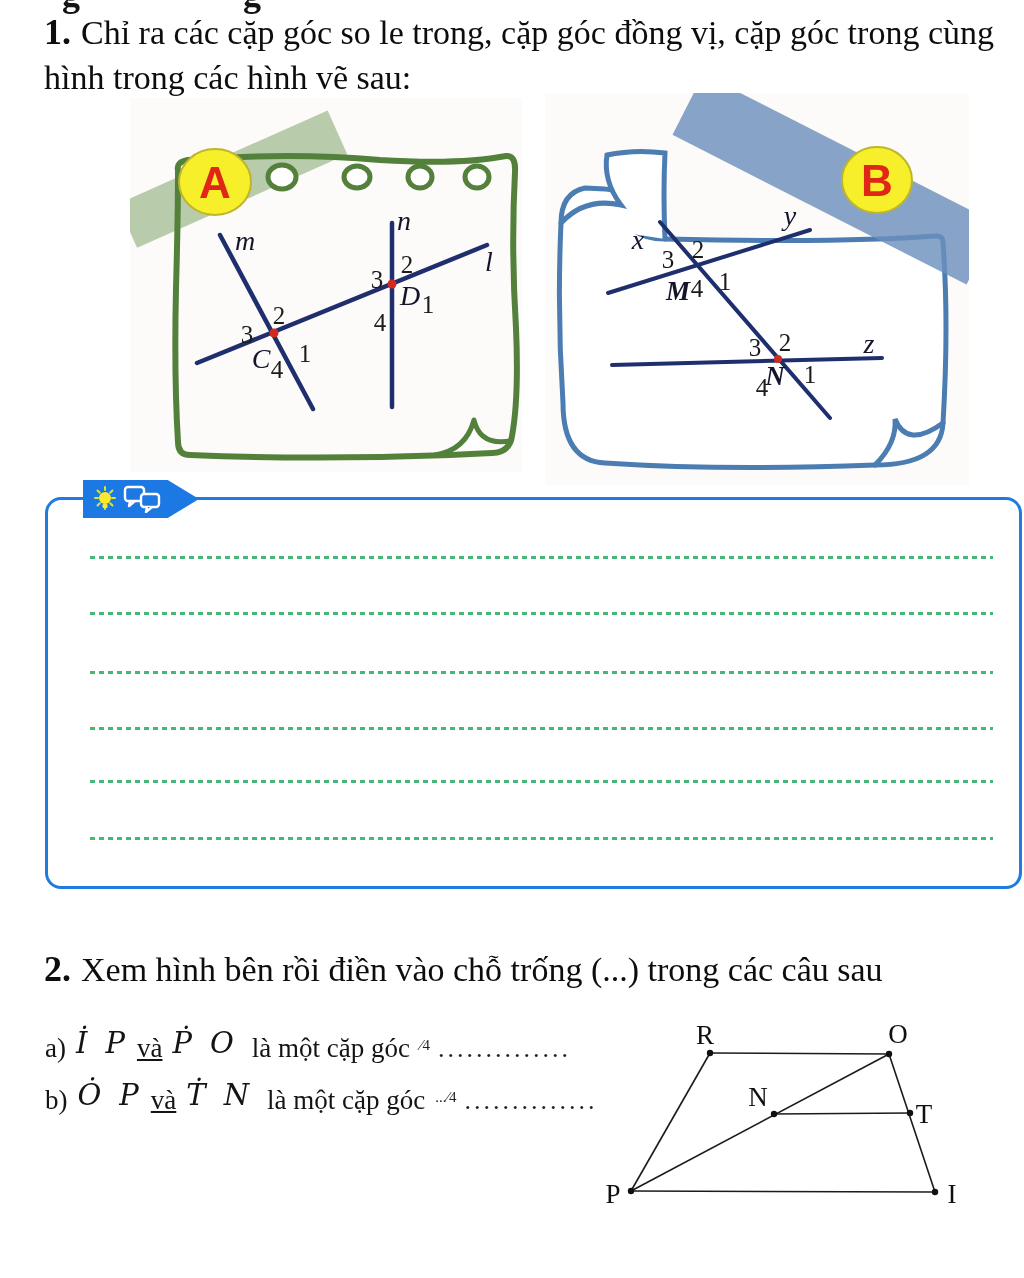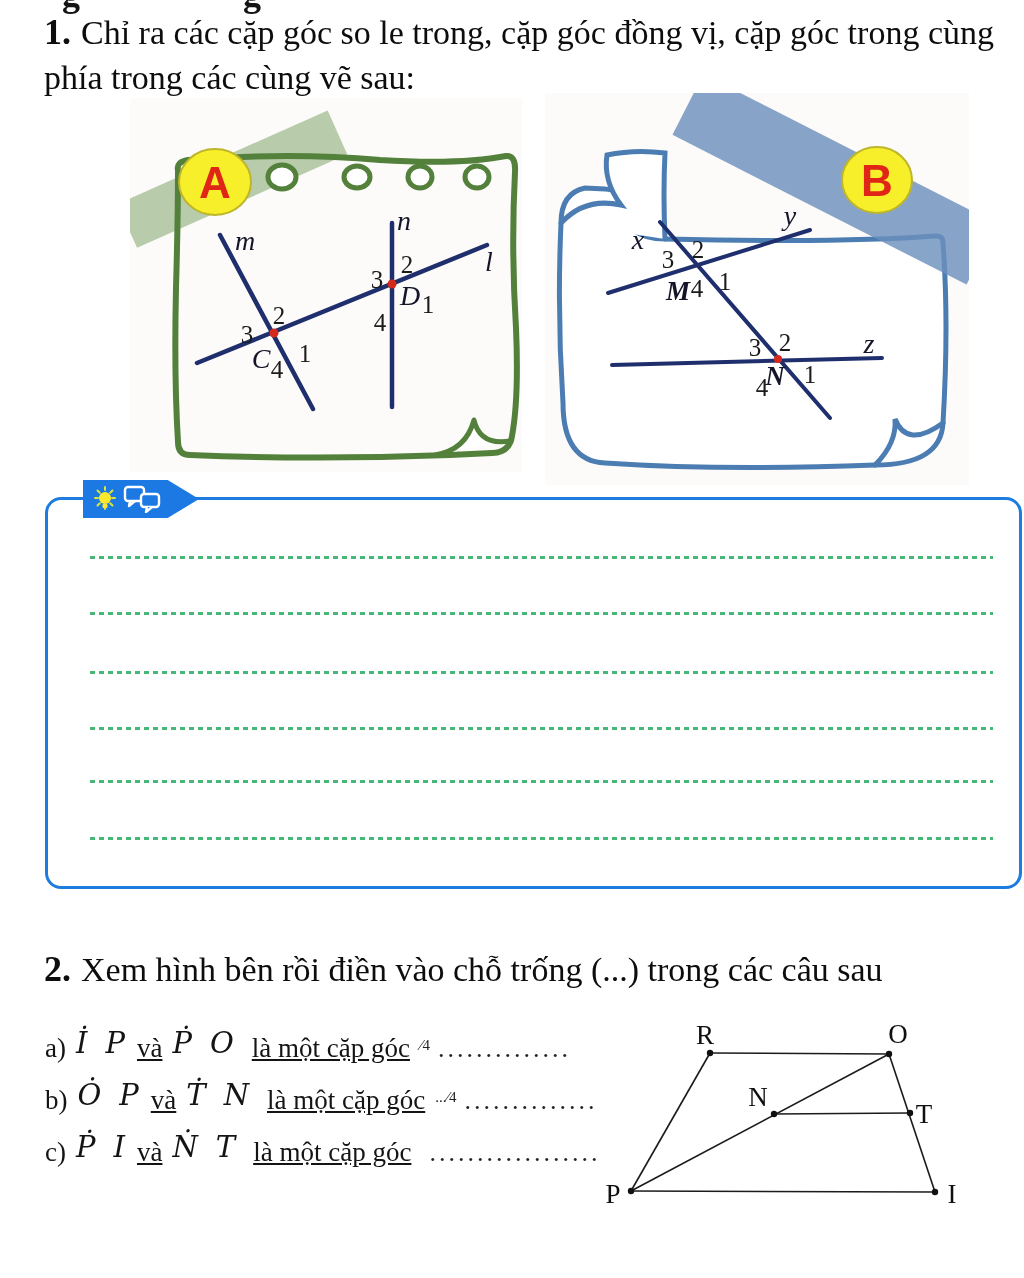--- a/index.html
+++ b/index.html
@@ -44,39 +44,39 @@
   #q2-heading{position:absolute;left:44px;top:948px;width:990px;font-size:34px;color:#0d0d0d;}
   #q2-heading .qnum{font-weight:bold;font-size:36px;margin-right:10px;}
 
   .q2-item{position:absolute;left:45px;font-size:27px;color:#141414;white-space:nowrap;}
   .q2-item .ilabel{margin-right:10px;}
   .ang{font-family:"DejaVu Serif","Liberation Serif",serif;font-style:italic;font-size:29px;
        display:inline-block;transform:translateY(-4px);}
   .ang.first{margin-right:18px;}
   .ang.second{margin-right:12px;}
   .conj{margin-right:10px;text-decoration:underline;}
-  .itext{margin-left:6px;margin-right:10px;text-decoration:underline;}
+  .itext{margin-left:6px;margin-right:10px;}
   .frac{font-size:15px;display:inline-block;transform:translateY(-7px);margin-right:8px;color:#222;}
   .dots{font-size:26px;letter-spacing:3px;color:#222;}
   #item-a{top:1030px;} #item-b{top:1082px;text-align:center;} #item-c{top:1134px;} #item-d{top:1187px;}
 
   #q2-figure{position:absolute;left:600px;top:1013px;width:424px;height:215px;}
   .geo-lbl{font-size:27px;fill:#101010;}
 </style>
 </head>
 <body>
 
 <div id="page">
 
   <div id="top-fragment">
     <span class="f1">g</span>
     <span class="f2">g</span>
   </div>
 
-  <div id="q1"><span class="qnum">1.</span><span>Chỉ ra các cặp góc so le trong, cặp góc đồng vị, cặp góc trong cùng phía trong các cùng vẽ sau:</span></div>
+  <div id="q1"><span class="qnum">1.</span><span>Chỉ ra các cặp góc so le trong, cặp góc đồng vị, cặp góc trong cùng hình trong các hình vẽ sau:</span></div>
 
   <div class="fig" id="figure-a">
     <svg width="392" height="374" viewBox="0 0 392 374">
 
       <rect x="-12" y="60" width="230" height="48" fill="rgba(171,194,156,0.85)" transform="rotate(-24 96 84)"></rect>
 
       <path d="M 48 72 Q 46 64 58 62 Q 160 54 250 62 Q 330 67 376 58 Q 386 57 385 74
                Q 381 150 386 230 Q 389 300 382 338 Q 380 354 362 355 L 320 357
                Q 180 362 60 357 Q 48 357 48 344 Q 44 280 46 190 Q 48 120 48 72 Z" fill="none" stroke="#53813c" stroke-width="6" stroke-linecap="round"></path>
 
@@ -185,23 +185,20 @@
     <div class="dash-line" id="dash-6"></div>
   </div>
 
   <div id="q2-heading"><span class="qnum">2.</span><span>Xem hình bên rồi điền vào chỗ trống (...) trong các câu sau</span></div>
 
   <div class="q2-item" id="item-a">
     <span class="ilabel">a)</span><span class="ang first">İ</span><span class="ang second">P</span><span class="conj">và</span><span class="ang first">Ṗ</span><span class="ang second">O</span><span class="itext">là một cặp góc</span><span class="frac">⁄4</span><span class="dots">..............</span>
   </div>
   <div class="q2-item" id="item-b">
     <span class="ilabel">b)</span><span class="ang first">Ȯ</span><span class="ang second">P</span><span class="conj">và</span><span class="ang first">Ṫ</span><span class="ang second">N</span><span class="itext">là một cặp góc</span><span class="frac">...⁄4</span><span class="dots">..............</span>
-  </div>
-  <div class="q2-item" id="item-c">
-    <span class="ilabel">c)</span><span class="ang first">Ṗ</span><span class="ang second">I</span><span class="conj">và</span><span class="ang first">Ṅ</span><span class="ang second">T</span><span class="itext">là một cặp góc</span><span class="frac"></span><span class="dots">..................</span>
   </div>
 
   <svg id="q2-figure" viewBox="0 0 424 215">
     <g stroke="#1b1b1b" stroke-width="1.6">
       <line x1="110" y1="40" x2="289" y2="41"></line>
       <line x1="110" y1="40" x2="31" y2="178"></line>
       <line x1="289" y1="41" x2="335" y2="179"></line>
       <line x1="31" y1="178" x2="335" y2="179"></line>
       <line x1="31" y1="178" x2="289" y2="41"></line>
       <line x1="174" y1="101" x2="310" y2="100"></line>

